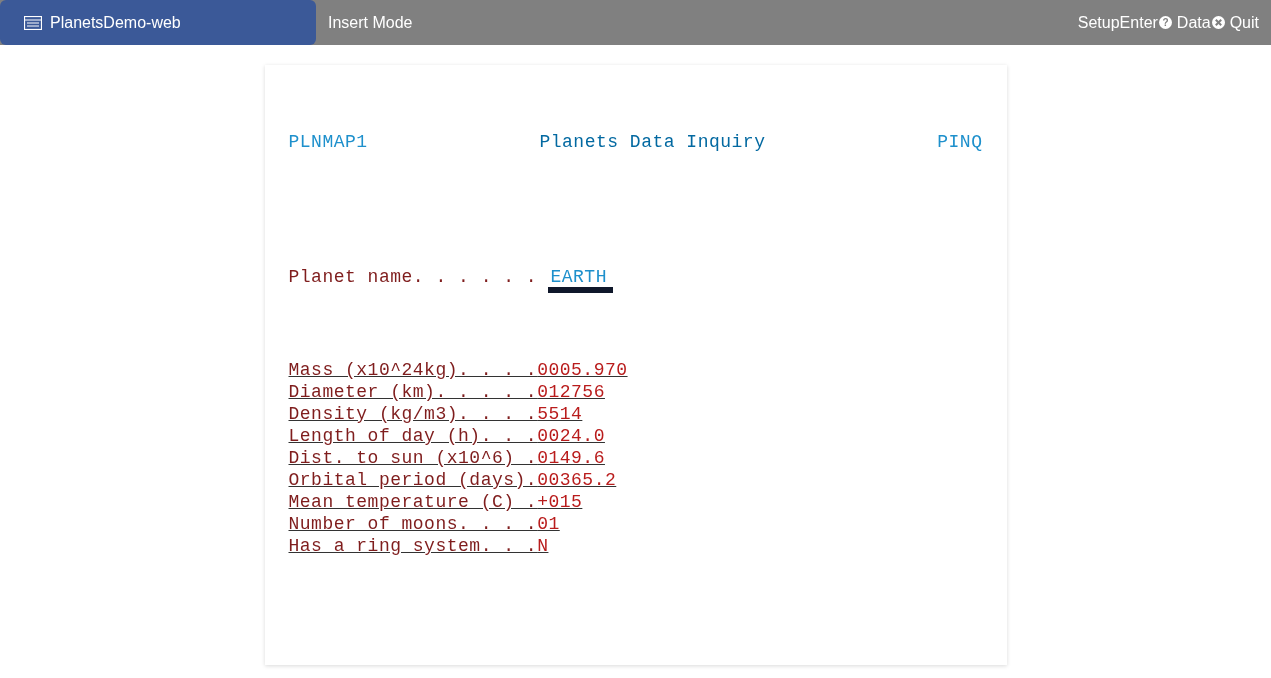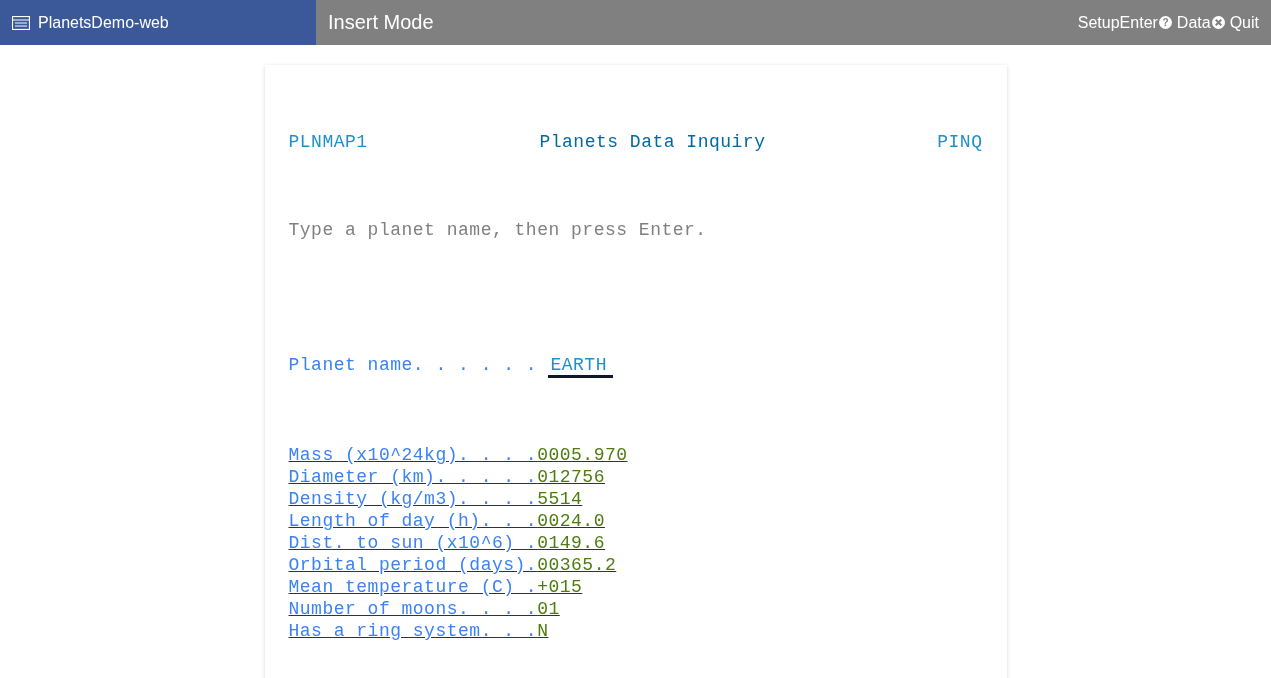--- a/index.html
+++ b/index.html
@@ -10,33 +10,34 @@
     height: 45px;
     background: #808080;
     color: #fff;
     align-items: stretch;
   }
   .topbar-left {
     background: #3b5998;
     width: 316px;
     display: flex;
     align-items: center;
-    padding-left: 12px;
+    padding-left: 24px;
     font-size: 16px;
+    border-radius: 6px;
   }
   .topbar-left .window-icon {
     margin-right: 8px;
     display: inline-flex;
   }
   .topbar-mode {
     flex: 1;
     display: flex;
     align-items: center;
     padding-left: 12px;
-    font-size: 20px;
+    font-size: 16px;
   }
   .topbar-right {
     display: flex;
     align-items: center;
     padding-right: 12px;
     font-size: 16px;
   }
   .topbar-right .nav-item {
     cursor: pointer;
     display: inline-flex;
@@ -62,25 +63,25 @@
     font-size: 18px;
     line-height: 22px;
     letter-spacing: 0.5px;
     white-space: pre;
     color: #333;
   }
   .row-header { display: flex; justify-content: space-between; margin-bottom: 22px; }
   .blue { color: #1e90cc; }
   .green { color: #0369a1; }
   .grey { color: #808080; }
-  .label { color: #3b82f6; display: inline-block; }
-  .value { color: #4d7c0f; display: inline-block; }
+  .label { color: #7f1d1d; display: inline-block; }
+  .value { color: #b91c1c; display: inline-block; }
   .input-underline {
     border: none;
-    border-bottom: 3px solid #0f172a;
+    border-bottom: 6px solid #0f172a;
     font-family: inherit;
     font-size: inherit;
     letter-spacing: inherit;
     color: #1e90cc;
     background: transparent;
     width: 65px;
     padding: 0 2px;
     outline: none;
     margin-top: 48px;
   }
@@ -135,17 +136,16 @@
   </div>
 </div>
 
 <div class="workspace">
   <div class="terminal-card">
     <div class="row-header">
       <span class="blue">PLNMAP1</span>
       <span class="green">Planets Data Inquiry</span>
       <span class="blue">PINQ</span>
     </div>
-    <div class="grey instruction">Type a planet name, then press Enter.</div>
     <div class="planet-row"><span class="label">Planet name. . . . . .</span> <input class="input-underline" value="EARTH" style=""></div>
     <div class="data-block"><div class="dl"><span class="label">Mass (x10^24kg). . . .</span> <span class="value">0005.970</span></div><div class="dl"><span class="label">Diameter (km). . . . .</span> <span class="value">012756</span></div><div class="dl"><span class="label">Density (kg/m3). . . .</span> <span class="value">5514</span></div><div class="dl"><span class="label">Length of day (h). . .</span> <span class="value">0024.0</span></div><div class="dl"><span class="label">Dist. to sun (x10^6) .</span> <span class="value">0149.6</span></div><div class="dl"><span class="label">Orbital period (days).</span> <span class="value">00365.2</span></div><div class="dl"><span class="label">Mean temperature (C) .</span> <span class="value">+015</span></div><div class="dl"><span class="label">Number of moons. . . .</span> <span class="value">01</span></div><div class="dl"><span class="label">Has a ring system. . .</span> <span class="value">N</span></div></div>
   </div>
 </div>
 
 </body></html>

